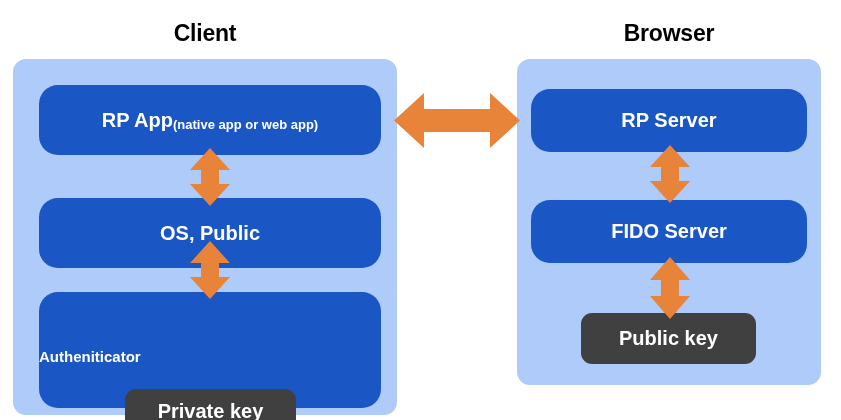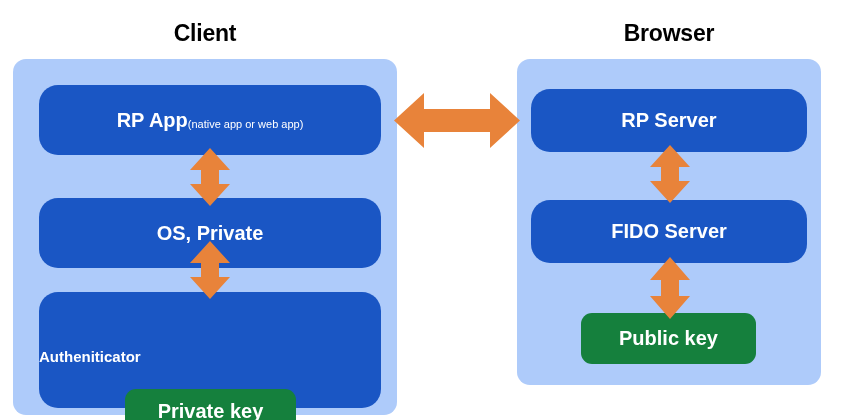--- a/index.html
+++ b/index.html
@@ -55,37 +55,37 @@
   }
 
   .node-title {
     font-size: 20px;
     font-weight: bold;
     line-height: 23px;
     white-space: nowrap;
   }
 
   .node-sub {
-    font-size: 11px;
-    font-weight: normal;
+    font-size: 13px;
+    font-weight: bold;
     line-height: 17px;
     white-space: nowrap;
     margin-top: 8px;
   }
 
   .node-label-small {
     font-size: 15px;
     font-weight: bold;
     line-height: 18px;
     white-space: nowrap;
   }
 
   .keybox {
     position: absolute;
-    background: #15803d;
+    background: #404040;
     border-radius: 11px;
     color: #ffffff;
     display: flex;
     align-items: center;
     justify-content: center;
     font-size: 20px;
     font-weight: bold;
     white-space: nowrap;
     box-sizing: border-box;
   }
@@ -105,21 +105,21 @@
   <div class="column-title" style="left:517px; top:16px; width:304px;">Browser</div>
 
   <div class="panel" style="left:13px; top:59px; width:384px; height:356px;"></div>
 
   <div class="node" style="left:39px; top:85px; width:342px; height:70px;">
     <div class="node-title">RP App</div>
     <div class="node-sub">(native app or web app)</div>
   </div>
 
   <div class="node" style="left:39px; top:198px; width:342px; height:70px;">
-    <div class="node-title">OS, Private</div>
+    <div class="node-title">OS, Public</div>
   </div>
 
   <div class="node" style="left:39px; top:292px; width:342px; height:116px; justify-content:flex-start; padding-top:14px;">
     <div class="node-label-small">Autheniticator</div>
   </div>
 
   <div class="keybox" style="left:125px; top:345px; width:171px; height:45px;margin-top:44px;">
     <span>Private key</span>
   </div>
 

